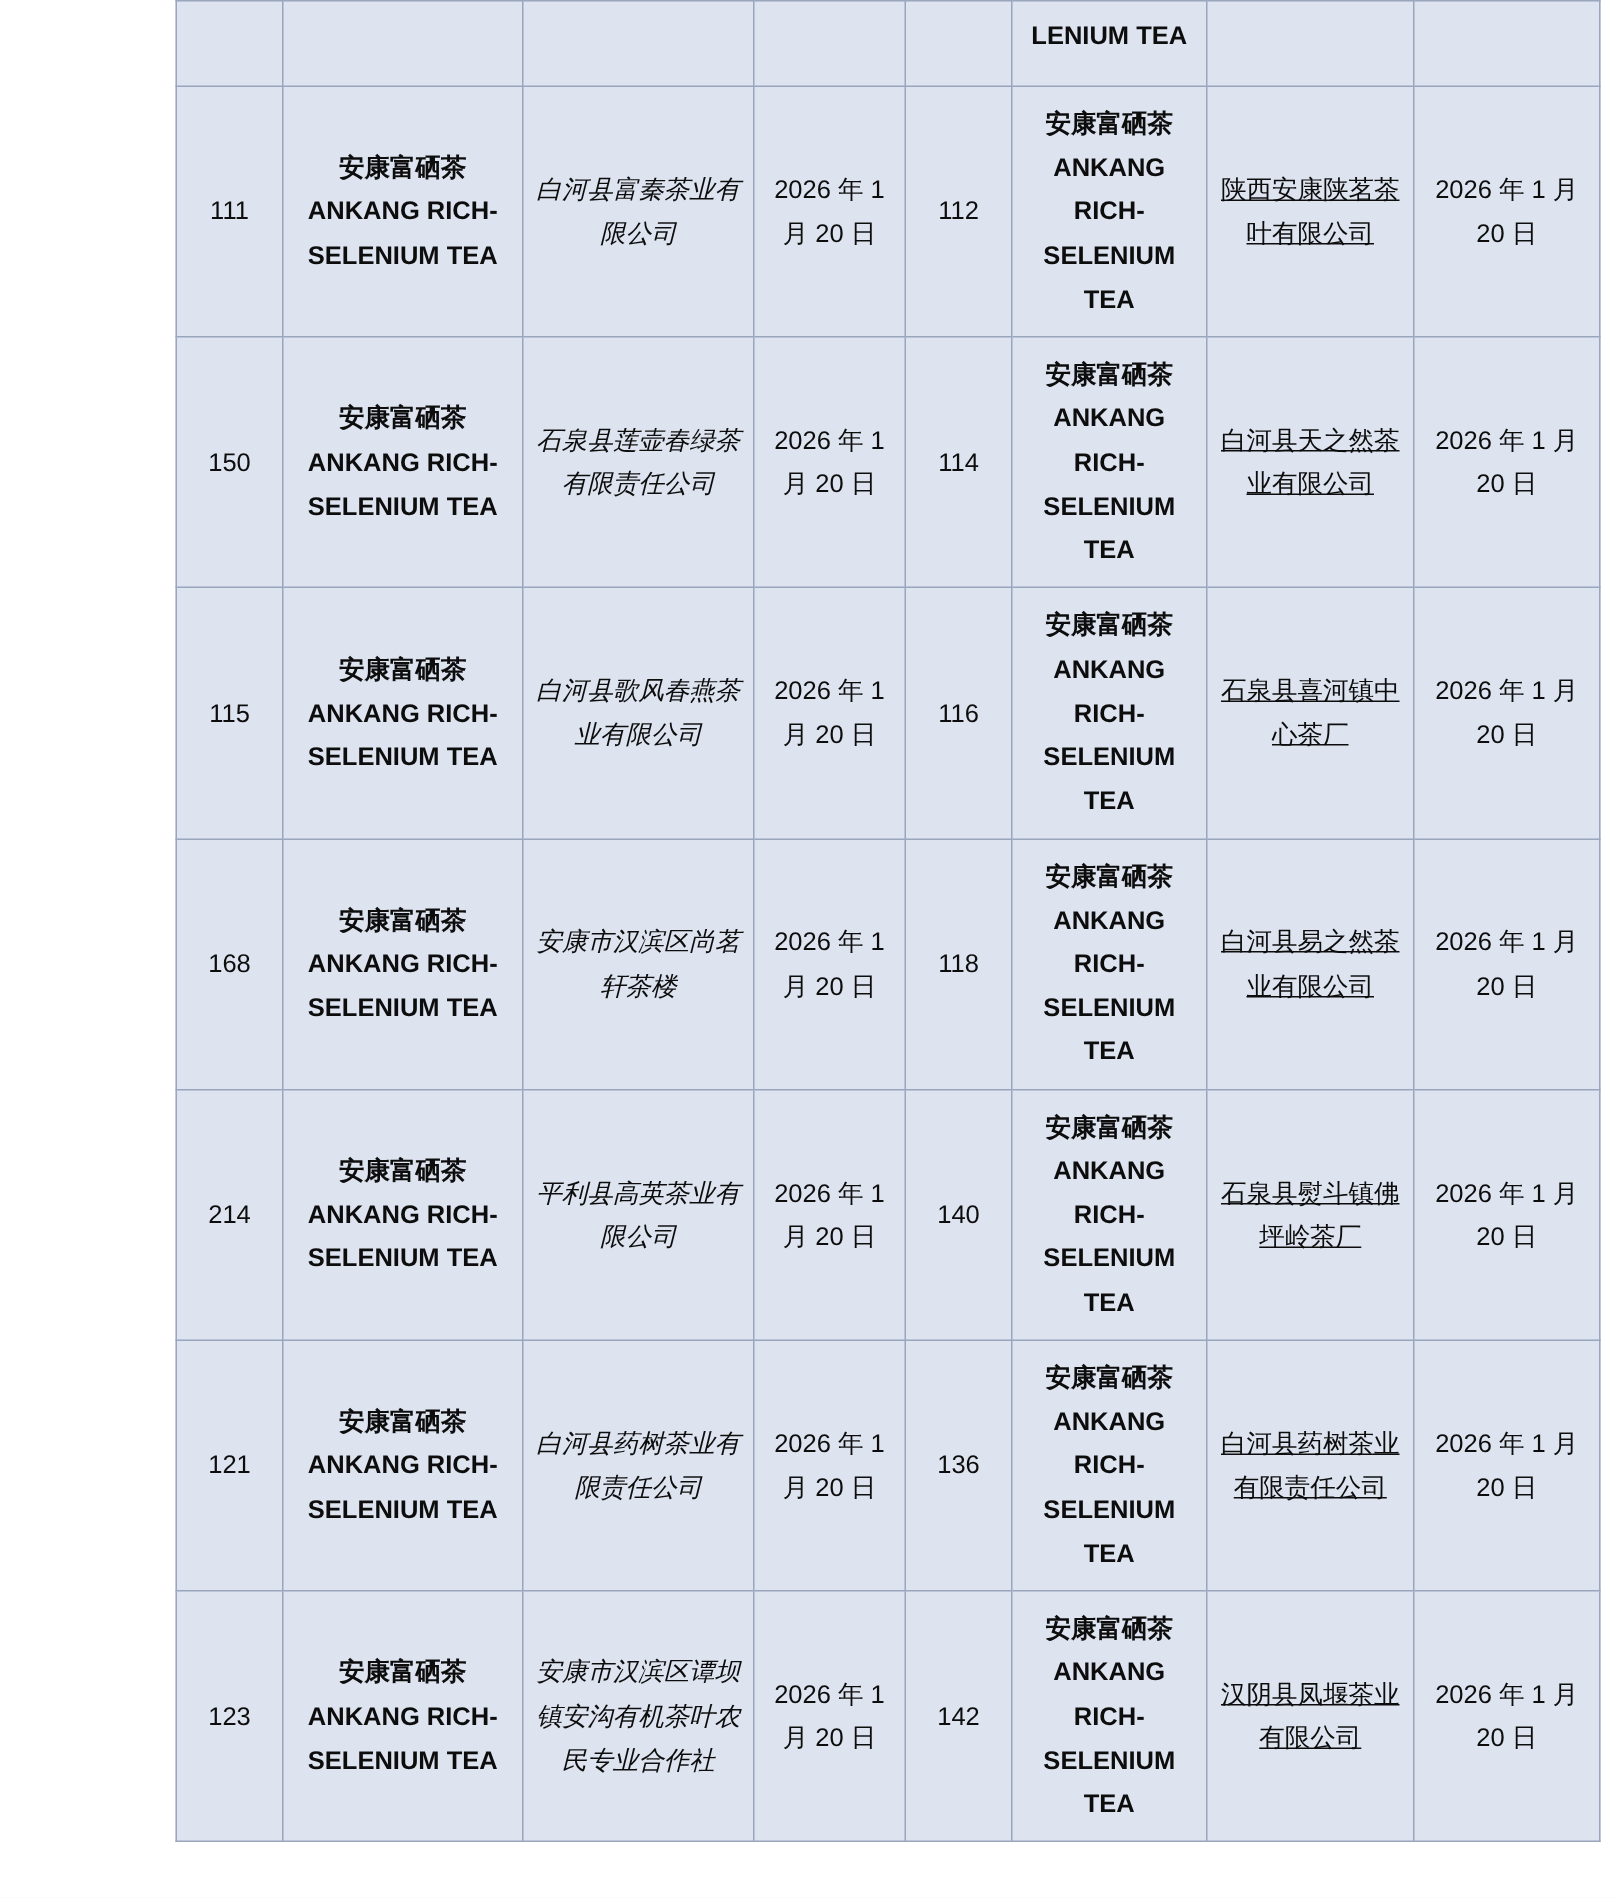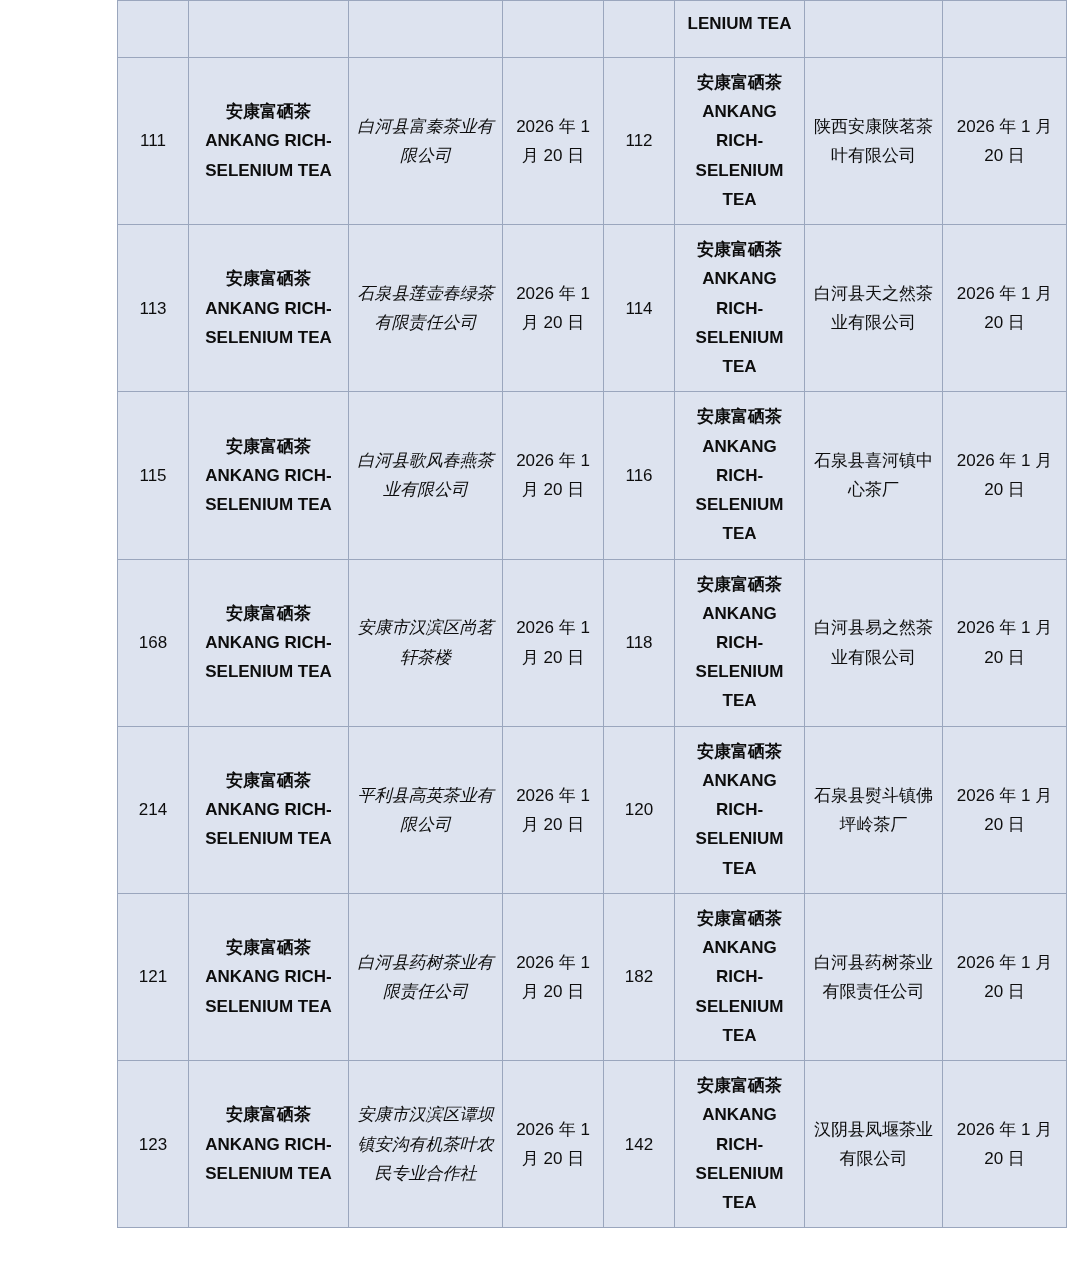--- a/index.html
+++ b/index.html
@@ -60,20 +60,21 @@
   }
   td.c-num2 {
     width: 58px;
   }
   td.c-name2 {
     width: 117px;
     font-weight: bold;
   }
   td.c-company2 {
     width: 125px;
+    text-decoration: underline;
   }
   td.c-date2 {
     width: 111px;
   }
   
   tr.partial td {
     padding-top: 0;
     padding-bottom: 10px;
     height: 46px;
   }
@@ -102,21 +103,21 @@
           <td class="c-name">安康富硒茶 ANKANG RICH-SELENIUM TEA</td>
           <td class="c-company">白河县富秦茶业有限公司</td>
           <td class="c-date">2026 年 1 月 20 日</td>
           <td class="c-num2">112</td>
           <td class="c-name2">安康富硒茶 ANKANG RICH-SELENIUM TEA</td>
           <td class="c-company2">陕西安康陕茗茶叶有限公司</td>
           <td class="c-date2">2026 年 1 月 20 日</td>
         </tr>
 
         <tr>
-          <td class="c-num">113</td>
+          <td class="c-num">150</td>
           <td class="c-name">安康富硒茶 ANKANG RICH-SELENIUM TEA</td>
           <td class="c-company">石泉县莲壶春绿茶有限责任公司</td>
           <td class="c-date">2026 年 1 月 20 日</td>
           <td class="c-num2">114</td>
           <td class="c-name2">安康富硒茶 ANKANG RICH-SELENIUM TEA</td>
           <td class="c-company2">白河县天之然茶业有限公司</td>
           <td class="c-date2">2026 年 1 月 20 日</td>
         </tr>
 
         <tr>
@@ -139,32 +140,32 @@
           <td class="c-name2">安康富硒茶 ANKANG RICH-SELENIUM TEA</td>
           <td class="c-company2">白河县易之然茶业有限公司</td>
           <td class="c-date2">2026 年 1 月 20 日</td>
         </tr>
 
         <tr>
           <td class="c-num">214</td>
           <td class="c-name">安康富硒茶 ANKANG RICH-SELENIUM TEA</td>
           <td class="c-company">平利县高英茶业有限公司</td>
           <td class="c-date">2026 年 1 月 20 日</td>
-          <td class="c-num2">120</td>
+          <td class="c-num2">140</td>
           <td class="c-name2">安康富硒茶 ANKANG RICH-SELENIUM TEA</td>
           <td class="c-company2">石泉县熨斗镇佛坪岭茶厂</td>
           <td class="c-date2">2026 年 1 月 20 日</td>
         </tr>
 
         <tr>
           <td class="c-num">121</td>
           <td class="c-name">安康富硒茶 ANKANG RICH-SELENIUM TEA</td>
           <td class="c-company">白河县药树茶业有限责任公司</td>
           <td class="c-date">2026 年 1 月 20 日</td>
-          <td class="c-num2">182</td>
+          <td class="c-num2">136</td>
           <td class="c-name2">安康富硒茶 ANKANG RICH-SELENIUM TEA</td>
           <td class="c-company2">白河县药树茶业有限责任公司</td>
           <td class="c-date2">2026 年 1 月 20 日</td>
         </tr>
 
         <tr>
           <td class="c-num">123</td>
           <td class="c-name">安康富硒茶 ANKANG RICH-SELENIUM TEA</td>
           <td class="c-company">安康市汉滨区谭坝镇安沟有机茶叶农民专业合作社</td>
           <td class="c-date">2026 年 1 月 20 日</td>

